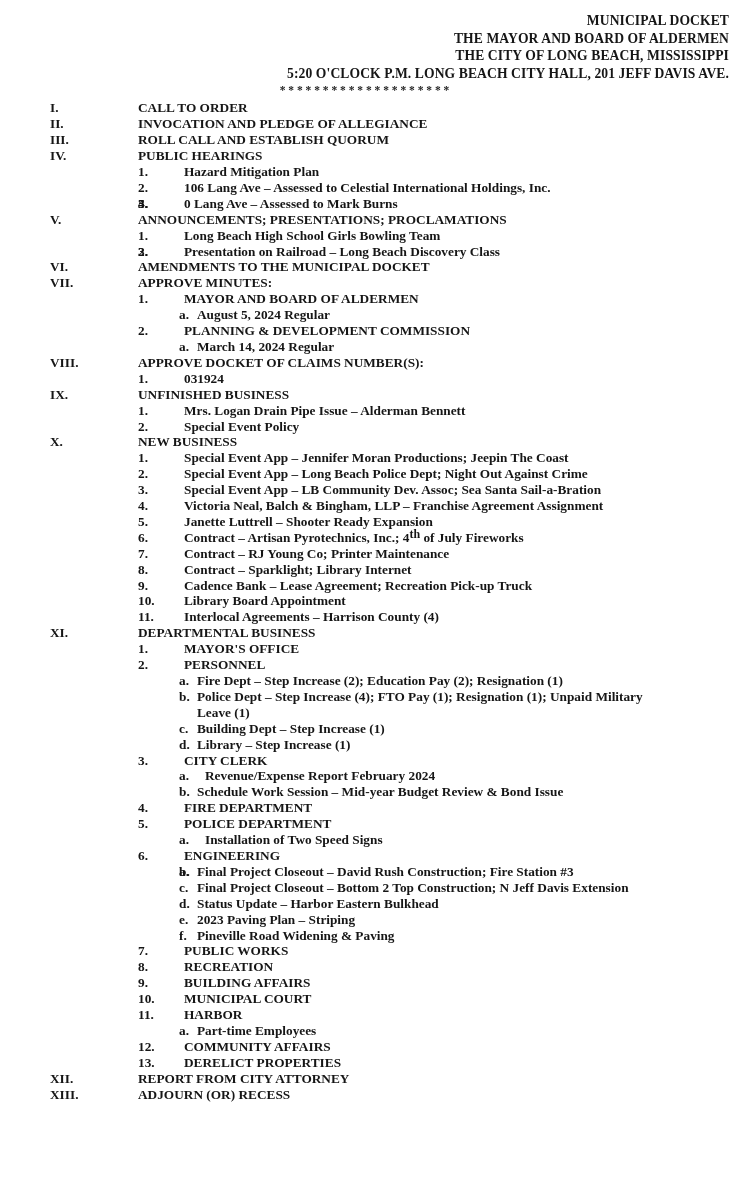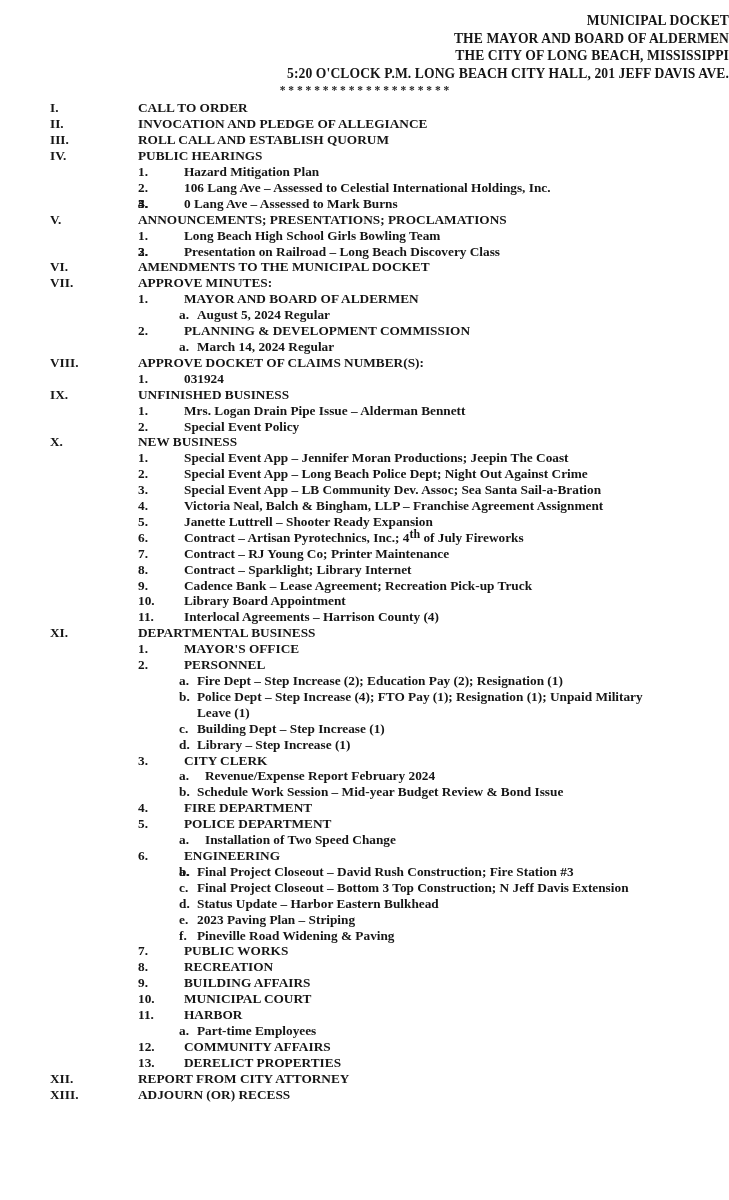--- a/index.html
+++ b/index.html
@@ -97,25 +97,25 @@
       <div class="row l2"><span class="marker">2.</span><span class="text">PERSONNEL</span></div>
       <div class="row l3"><span class="marker">a.</span><span class="text">Fire Dept – Step Increase (2); Education Pay (2); Resignation (1)</span></div>
       <div class="row l3"><span class="marker">b.</span><span class="text">Police Dept – Step Increase (4); FTO Pay (1); Resignation (1); Unpaid Military Leave (1)</span></div>
       <div class="row l3"><span class="marker">c.</span><span class="text">Building Dept – Step Increase (1)</span></div>
       <div class="row l3"><span class="marker">d.</span><span class="text">Library – Step Increase (1)</span></div>
       <div class="row l2"><span class="marker">3.</span><span class="text">CITY CLERK</span></div>
       <div class="row l3 wide"><span class="marker">a.</span><span class="text">Revenue/Expense Report February 2024</span></div>
       <div class="row l3"><span class="marker">b.</span><span class="text">Schedule Work Session – Mid-year Budget Review &amp; Bond Issue</span></div>
       <div class="row l2"><span class="marker">4.</span><span class="text">FIRE DEPARTMENT</span></div>
       <div class="row l2"><span class="marker">5.</span><span class="text">POLICE DEPARTMENT</span></div>
-      <div class="row l3 wide"><span class="marker">a.</span><span class="text">Installation of Two Speed Change</span></div>
+      <div class="row l3 wide"><span class="marker">a.</span><span class="text">Installation of Two Speed Signs</span></div>
       <div class="row l2"><span class="marker">6.</span><span class="text">ENGINEERING</span></div>
       <div class="row l3"><span class="marker">a.</span></div>
       <div class="row l3"><span class="marker">b.</span><span class="text">Final Project Closeout – David Rush Construction; Fire Station #3</span></div>
-      <div class="row l3"><span class="marker">c.</span><span class="text">Final Project Closeout – Bottom 3 Top Construction; N Jeff Davis Extension</span></div>
+      <div class="row l3"><span class="marker">c.</span><span class="text">Final Project Closeout – Bottom 2 Top Construction; N Jeff Davis Extension</span></div>
       <div class="row l3"><span class="marker">d.</span><span class="text">Status Update – Harbor Eastern Bulkhead</span></div>
       <div class="row l3"><span class="marker">e.</span><span class="text">2023 Paving Plan – Striping</span></div>
       <div class="row l3"><span class="marker">f.</span><span class="text">Pineville Road Widening &amp; Paving</span></div>
       <div class="row l2"><span class="marker">7.</span><span class="text">PUBLIC WORKS</span></div>
       <div class="row l2"><span class="marker">8.</span><span class="text">RECREATION</span></div>
       <div class="row l2"><span class="marker">9.</span><span class="text">BUILDING AFFAIRS</span></div>
       <div class="row l2"><span class="marker">10.</span><span class="text">MUNICIPAL COURT</span></div>
       <div class="row l2"><span class="marker">11.</span><span class="text">HARBOR</span></div>
       <div class="row l3"><span class="marker">a.</span><span class="text">Part-time Employees</span></div>
       <div class="row l2"><span class="marker">12.</span><span class="text">COMMUNITY AFFAIRS</span></div>

